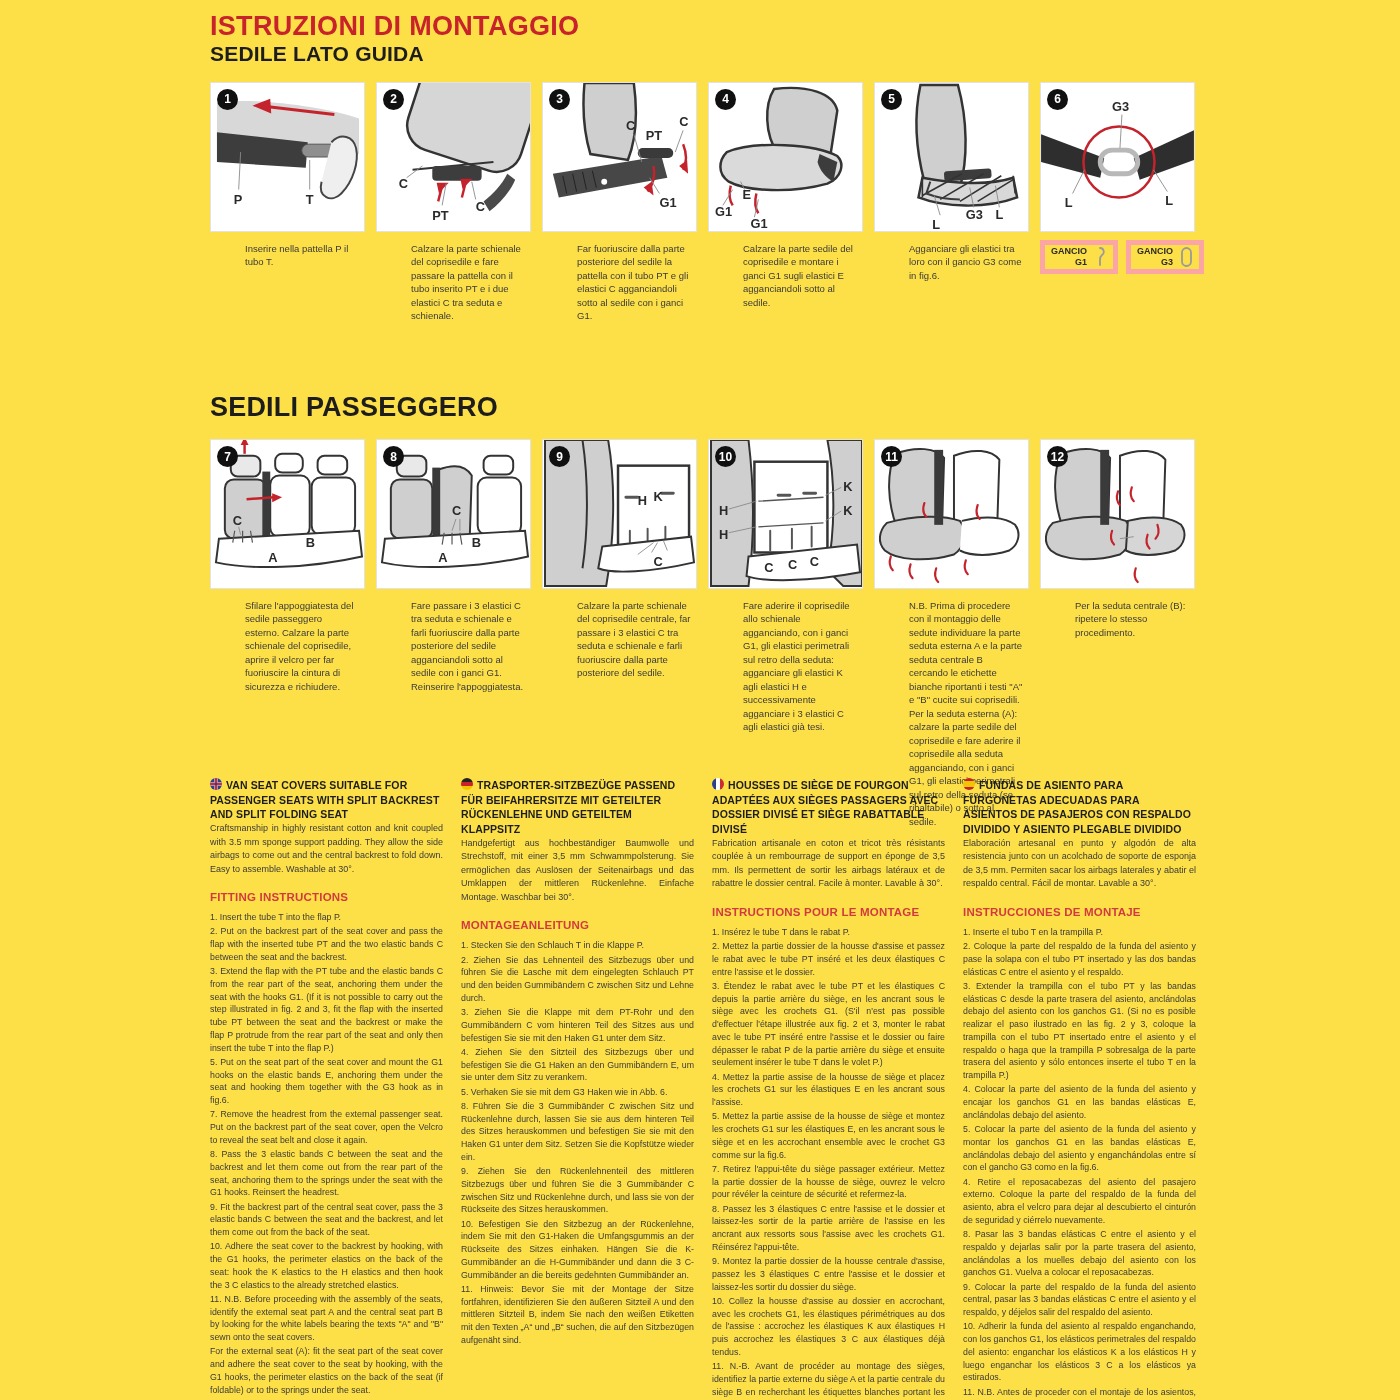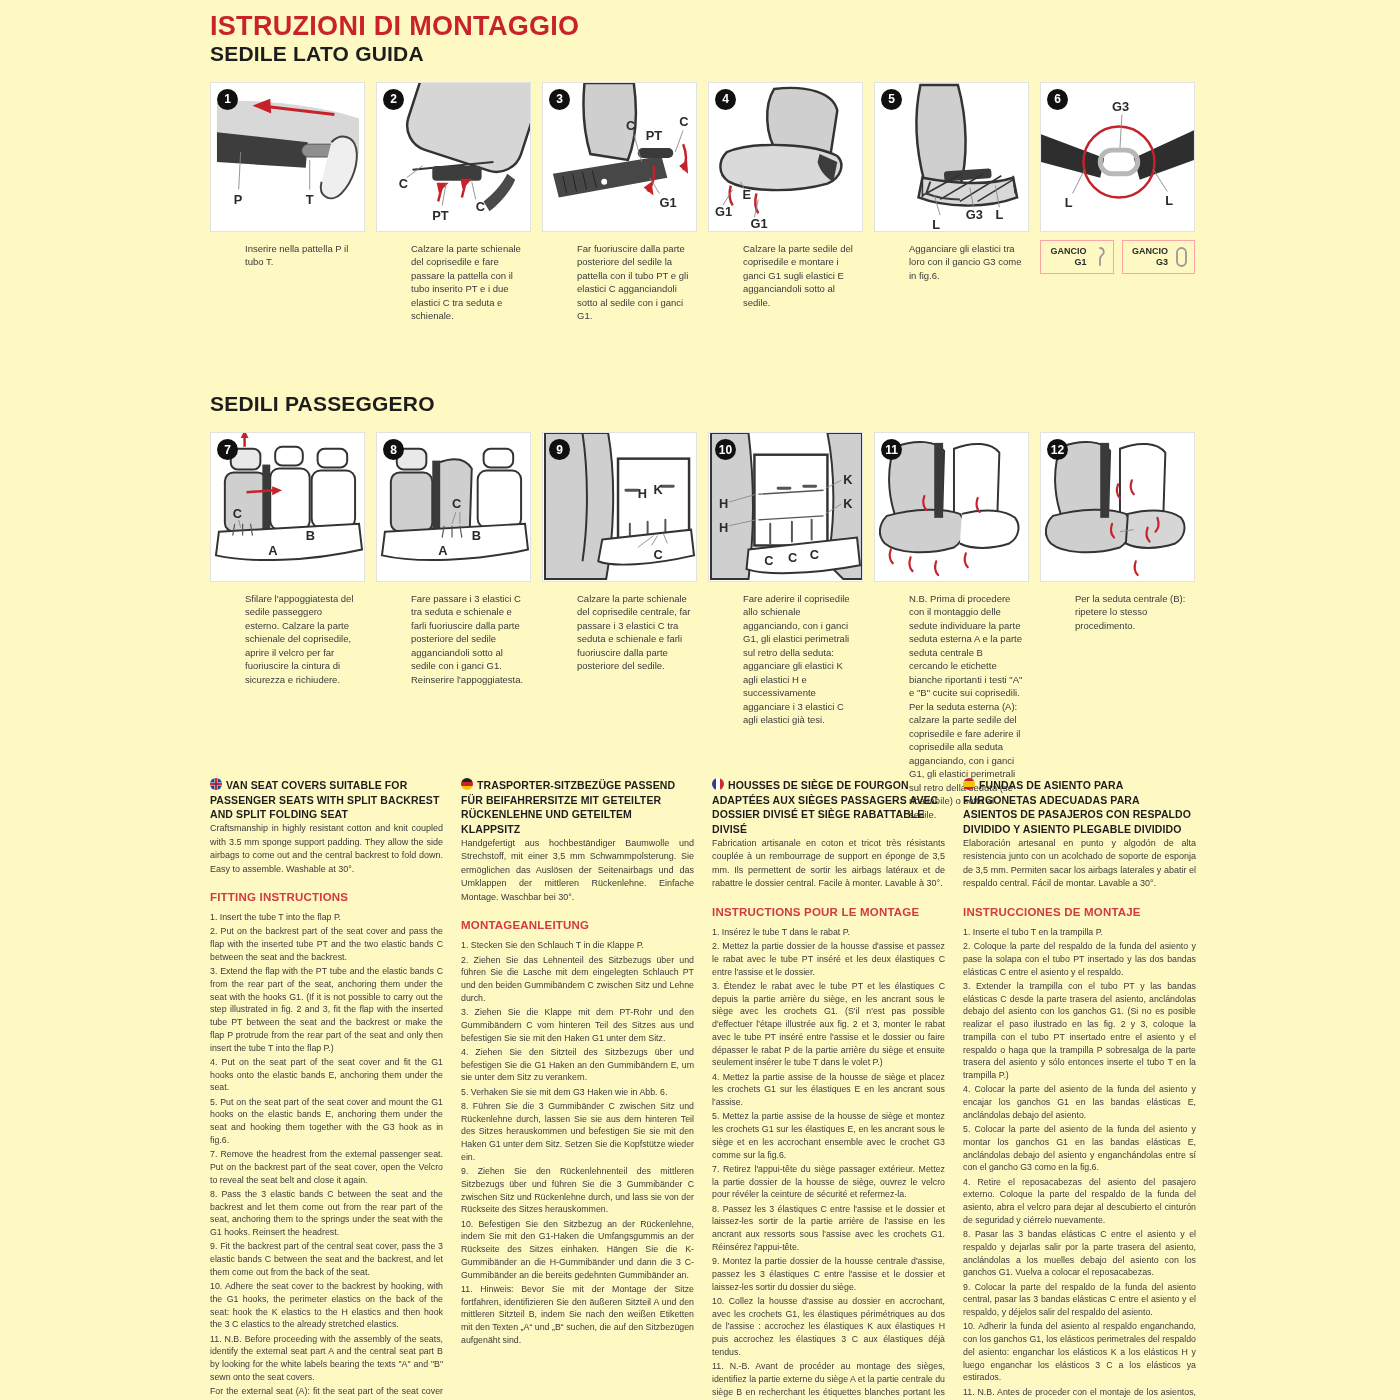--- a/index.html
+++ b/index.html
@@ -1,36 +1,36 @@
 <!DOCTYPE html>
 <html><head>
 <meta charset="utf-8">
 <style>
   html,body{margin:0;padding:0;background:#fff;}
   body{width:1400px;height:1400px;position:relative;font-family:"Liberation Sans",sans-serif;color:#1f1f1f;overflow:hidden;}
-  .page{position:absolute;inset:0;background:#fef9c3;}
+  .page{position:absolute;inset:0;background:#fde047;}
 
   .section1{position:absolute;left:210px;top:12px;width:985px;}
   .section2{position:absolute;left:210px;top:392px;width:985px;}
   .cols{position:absolute;left:210px;top:778px;width:985px;display:flex;gap:18px;}
 
   .main-title{font-size:27px;font-weight:bold;color:#c8232b;letter-spacing:.3px;line-height:1.1;}
   .sub-title{font-size:21px;font-weight:bold;color:#1d1d1d;letter-spacing:.2px;}
-  .sec2-title{font-size:21px;font-weight:bold;color:#1d1d1d;letter-spacing:.2px;}
+  .sec2-title{font-size:27px;font-weight:bold;color:#1d1d1d;letter-spacing:.2px;}
 
   .fig-row{display:flex;gap:11px;margin-top:16px;}
   .fig{width:155px;flex:0 0 155px;}
   .fig-box{position:relative;height:150px;border:1px solid #e2e2e2;background:#fff;box-sizing:border-box;overflow:hidden;}
   .fig-num{position:absolute;top:6px;left:6px;width:21px;height:21px;border-radius:50%;background:#101010;color:#fff;font-size:12px;font-weight:bold;display:flex;align-items:center;justify-content:center;z-index:2;}
   .fig-caption{margin-top:10px;font-size:9.5px;line-height:1.42;color:#3a3a3a;padding-right:6px;padding-left:35px;}
   svg text{font-family:"Liberation Sans",sans-serif;font-weight:bold;font-size:13px;fill:#2a2a2a;}
   .leader{stroke:#8a8a8a;stroke-width:.9;}
 
   .gancio-row{display:flex;gap:8px;margin-top:8px;}
-  .gancio-box{flex:1;border:1px solid #fca5a5;height:34px;display:flex;align-items:center;justify-content:flex-end;gap:6px;padding:0 6px;box-sizing:border-box;}
+  .gancio-box{flex:1;border:5px solid #fca5a5;height:34px;display:flex;align-items:center;justify-content:flex-end;gap:6px;padding:0 6px;box-sizing:border-box;}
   .gancio-lab{text-align:right;font-size:9px;font-weight:bold;color:#2a2a2a;line-height:1.15;}
 
   .col{width:233px;flex:0 0 233px;}
   .col-header{font-size:10.5px;font-weight:bold;line-height:1.4;color:#1d1d1d;letter-spacing:.1px;}
   .flag{display:inline-block;vertical-align:-1px;margin-right:4px;}
   .col-intro{font-size:9px;line-height:1.5;color:#3a3a3a;text-align:justify;}
   .col-sub{font-size:11.5px;font-weight:bold;color:#d13a40;margin-top:15px;letter-spacing:.2px;}
   .steps{margin-top:8px;}
   .steps p{font-size:8.8px;line-height:1.45;margin:0 0 1.5px;color:#3a3a3a;text-align:justify;}
 </style>
@@ -365,21 +365,20 @@
               <path d="M0,5h12v2H0Z M5,0v12h2V0Z" fill="#cc2b32"></path>
             </g>
         </svg><span>VAN SEAT COVERS SUITABLE FOR PASSENGER SEATS WITH SPLIT BACKREST AND SPLIT FOLDING SEAT</span>
       </div>
       <div class="col-intro">Craftsmanship in highly resistant cotton and knit coupled with 3.5 mm sponge support padding. They allow the side airbags to come out and the central backrest to fold down. Easy to assemble. Washable at 30°.</div>
       <div class="col-sub">FITTING INSTRUCTIONS</div>
       <div class="steps">
           <p>1. Insert the tube T into the flap P.</p>
           <p>2. Put on the backrest part of the seat cover and pass the flap with the inserted tube PT and the two elastic bands C between the seat and the backrest.</p>
           <p>3. Extend the flap with the PT tube and the elastic bands C from the rear part of the seat, anchoring them under the seat with the hooks G1. (If it is not possible to carry out the step illustrated in fig. 2 and 3, fit the flap with the inserted tube PT between the seat and the backrest or make the flap P protrude from the rear part of the seat and only then insert the tube T into the flap P.)</p>
-          <p>4. Put on the seat part of the seat cover and fit the G1 hooks onto the elastic bands E, anchoring them under the seat.</p>
           <p>5. Put on the seat part of the seat cover and mount the G1 hooks on the elastic bands E, anchoring them under the seat and hooking them together with the G3 hook as in fig.6.</p>
           <p>7. Remove the headrest from the external passenger seat. Put on the backrest part of the seat cover, open the Velcro to reveal the seat belt and close it again.</p>
           <p>8. Pass the 3 elastic bands C between the seat and the backrest and let them come out from the rear part of the seat, anchoring them to the springs under the seat with the G1 hooks. Reinsert the headrest.</p>
           <p>9. Fit the backrest part of the central seat cover, pass the 3 elastic bands C between the seat and the backrest, and let them come out from the back of the seat.</p>
           <p>10. Adhere the seat cover to the backrest by hooking, with the G1 hooks, the perimeter elastics on the back of the seat: hook the K elastics to the H elastics and then hook the 3 C elastics to the already stretched elastics.</p>
           <p>11. N.B. Before proceeding with the assembly of the seats, identify the external seat part A and the central seat part B by looking for the white labels bearing the texts "A" and "B" sewn onto the seat covers.</p>
           <p>For the external seat (A): fit the seat part of the seat cover and adhere the seat cover to the seat by hooking, with the G1 hooks, the perimeter elastics on the back of the seat (if foldable) or to the springs under the seat.</p>
         </div>
     </div>
 

